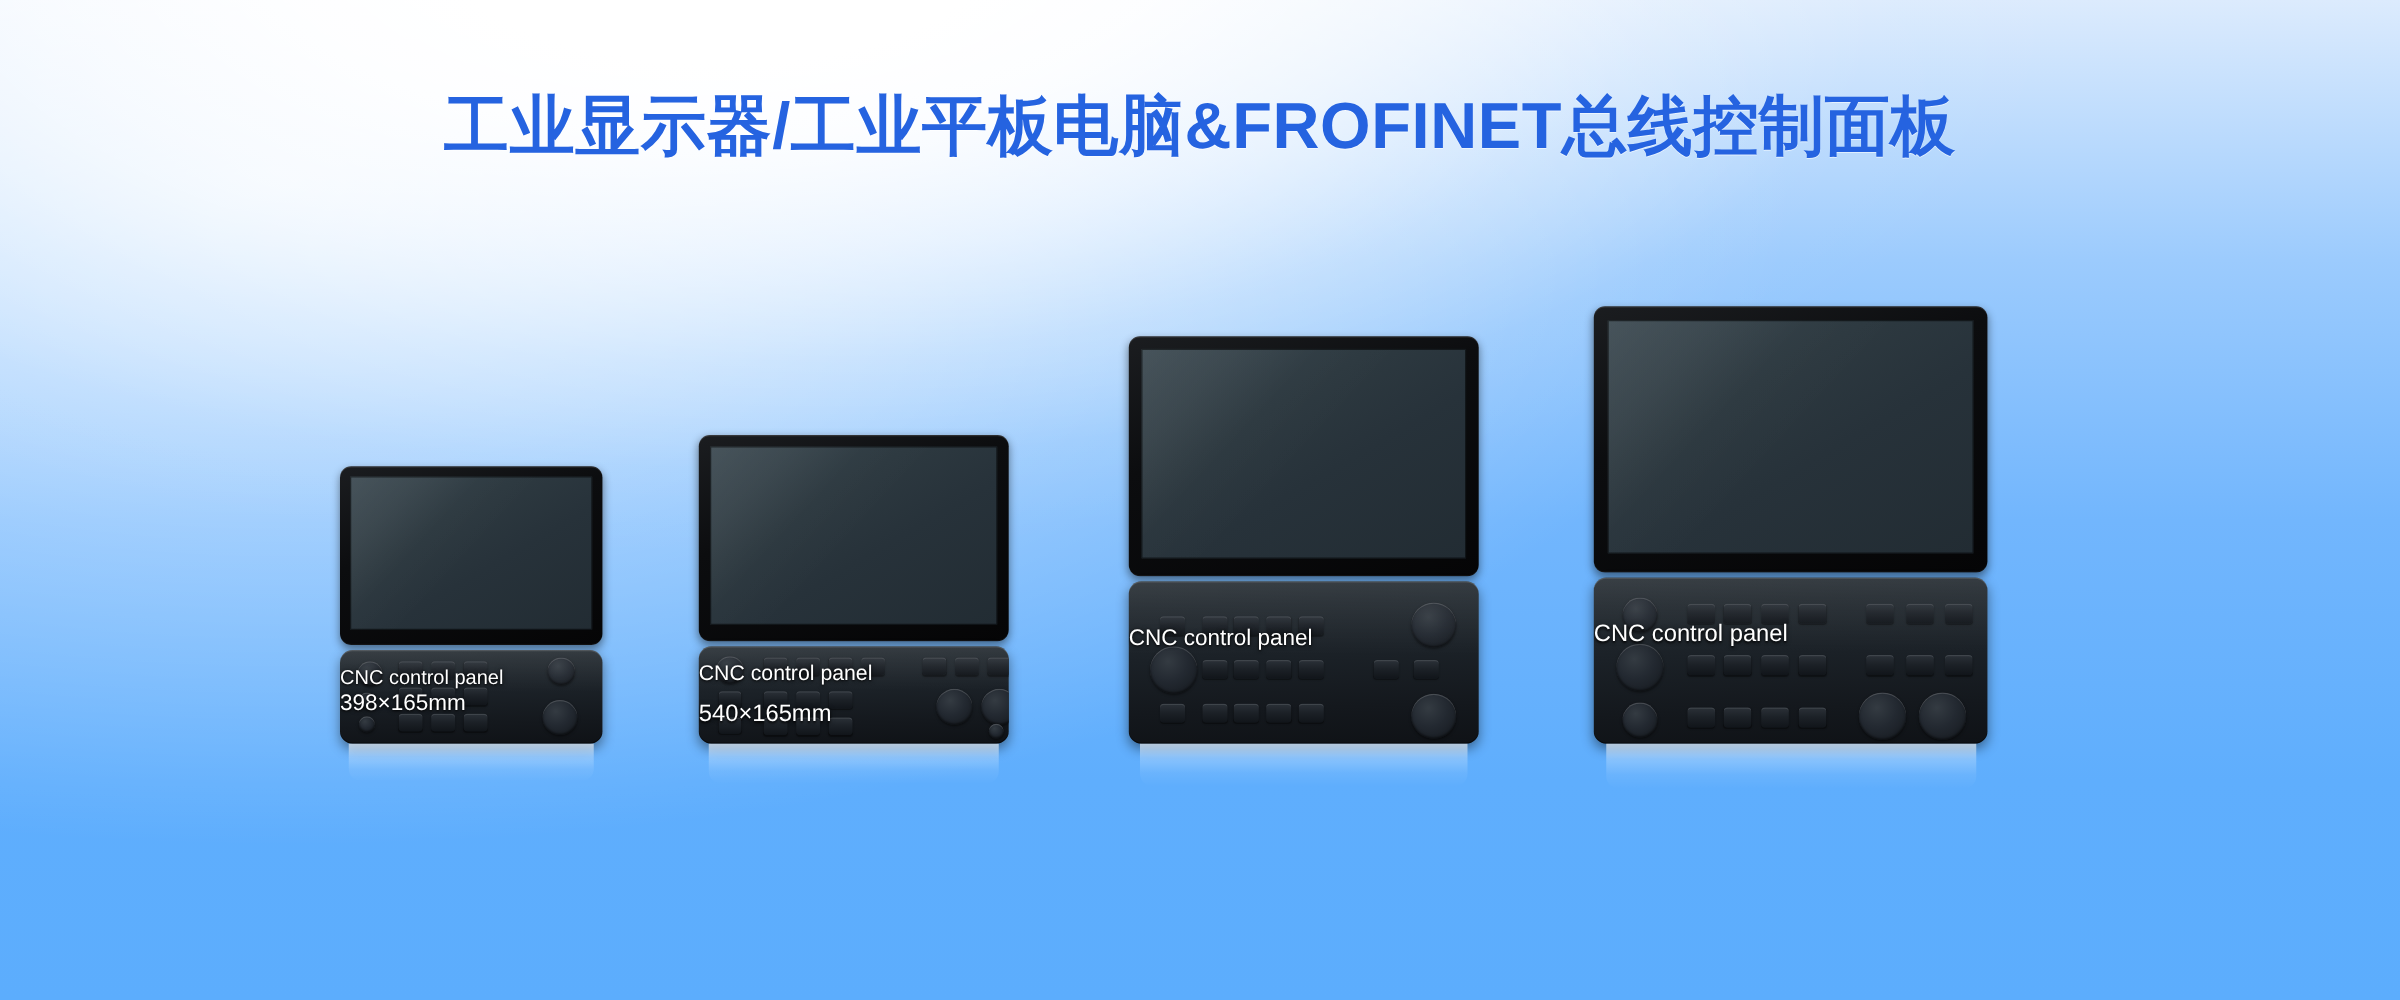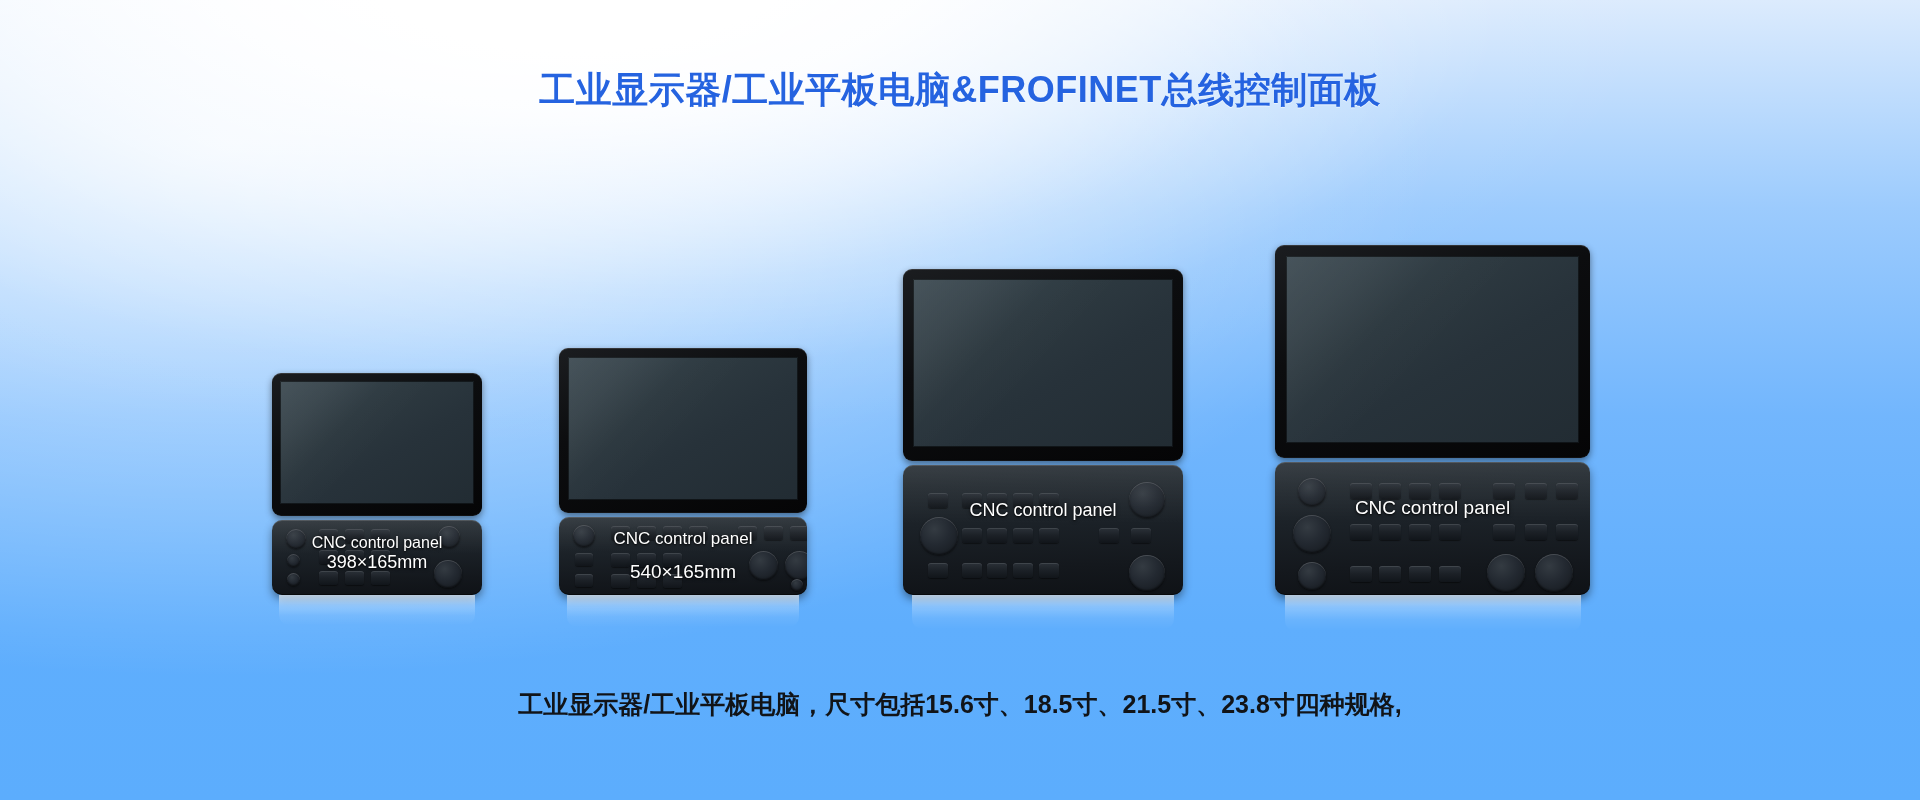--- a/index.html
+++ b/index.html
@@ -25,21 +25,21 @@
       linear-gradient(180deg, #dcebfd 0%, #9ccbfd 26%, #72b6fd 52%, #5faefd 78%, #5cadfd 100%);
   }
 
   
   #title {
     position: absolute;
     left: 0;
     right: 0;
     top: 66px;
     text-align: center;
-    font-size: 36px;
+    font-size: 52px;
     font-weight: bold;
     letter-spacing: 0.5px;
     color: #2563e0;
     text-shadow: 0 1px 0 rgba(255,255,255,0.55);
     white-space: nowrap;
   }
 
   
   #devices {
     position: absolute;
@@ -115,21 +115,20 @@
     background: radial-gradient(circle at 38% 32%, #343b42 0%, #232931 45%, #14181d 100%);
     box-shadow:
       inset 0 1px 0 rgba(255,255,255,0.16),
       inset 0 -1px 2px rgba(0,0,0,0.6),
       0 1px 2px rgba(0,0,0,0.5);
   }
 
   .cpanel-text {
     position: absolute;
     left: 0; right: 0;
-    text-align: center;
     color: #ffffff;
     text-shadow: 0 1px 2px rgba(0,0,0,0.85), 0 0 4px rgba(0,0,0,0.5);
     z-index: 5;
     white-space: nowrap;
   }
   .cpanel-title { font-weight: normal; }
   .cpanel-size  { font-weight: normal; }
 
   
   .reflect {
@@ -277,16 +276,15 @@
         <div class="key" style="left:134px; top:104px; width:22px; height:16px;"></div>
         <div class="key" style="left:164px; top:104px; width:22px; height:16px;"></div>
         <div class="cpanel-text cpanel-title" style="top:35px; font-size:19px;">CNC control panel</div>
       </div>
       <div class="reflect" style="width:296px; height:36px;"></div>
     </div>
 
   </div>
 
   <div id="caption">
-    <div class="line">工业显示器/工业平板电脑，尺寸包括15.6寸、18.5寸、21.5寸、23.8寸四种规格,</div>
   </div>
 
 </div>
 
 </body></html>

